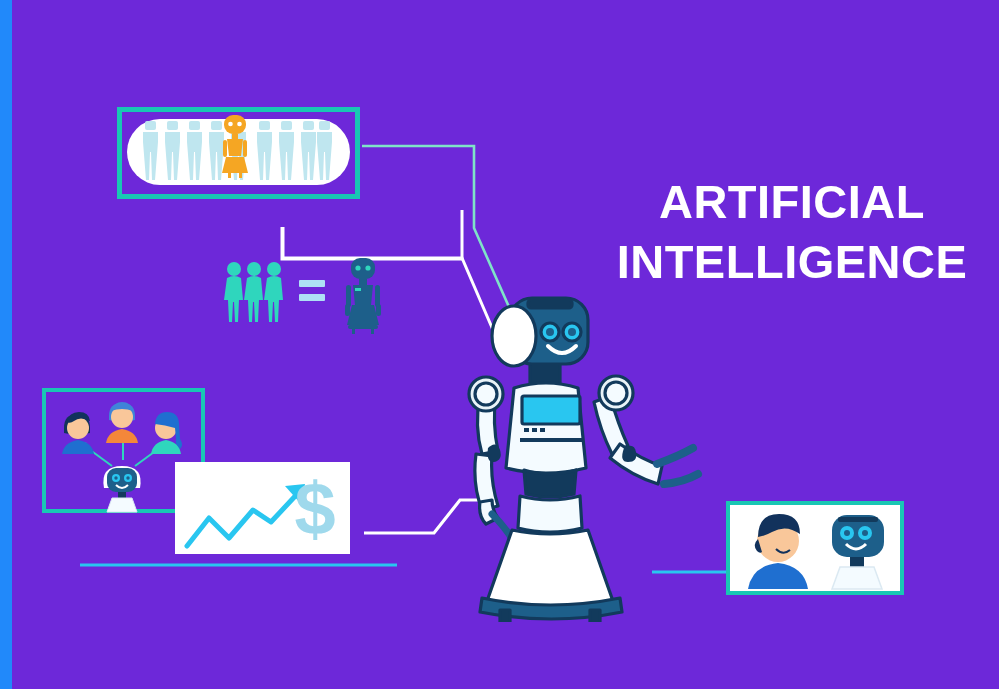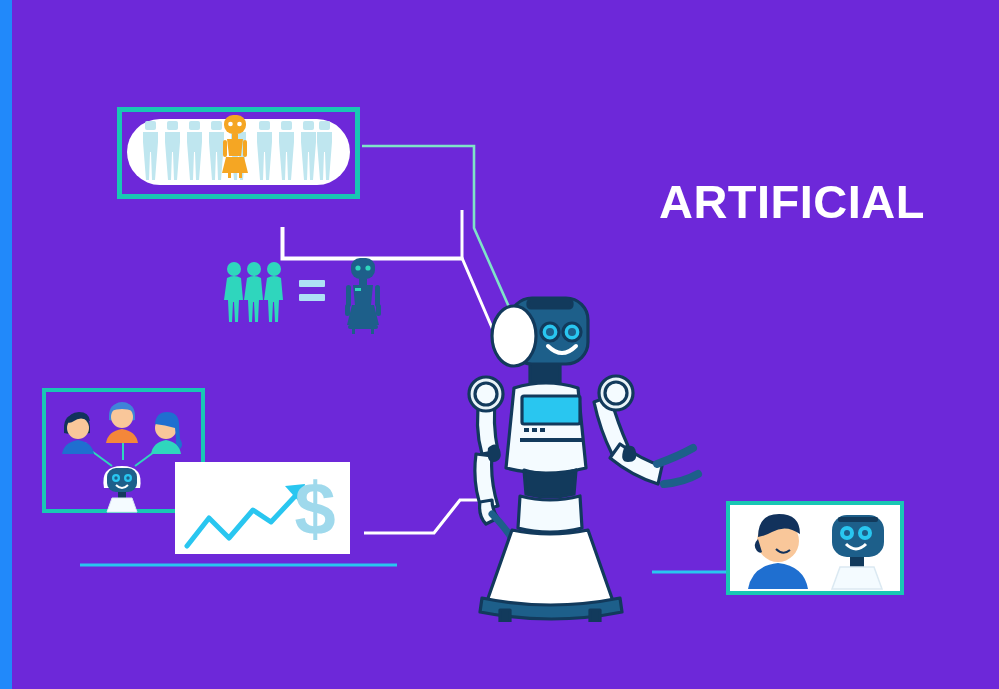--- a/index.html
+++ b/index.html
@@ -62,20 +62,21 @@
 
     <polyline points="352,533 422,533 448,500 470,500" fill="none" stroke="#ffffff" stroke-width="3.2"></polyline>
 
     <line x1="68" y1="565" x2="385" y2="565" stroke="#29c6f0" stroke-width="3.2"></line>
 
     <line x1="640" y1="572" x2="714" y2="572" stroke="#29c6f0" stroke-width="3.2"></line>
   </svg>
 
   <div id="title-block">
     <span class="tline">ARTIFICIAL</span>
+    <span class="tline">INTELLIGENCE</span>
   </div>
 
   <div class="panel-frame" style="left:105px;top:107px;width:243px;height:92px;">
     <svg class="abs" style="left:-5px;top:-5px;" width="243" height="92" viewBox="0 0 243 92">
 
       <rect x="10" y="12" width="223" height="66" rx="33" ry="33" fill="#ffffff"></rect>
       <g>
 
         <g fill="#bfe6ef">
           <g transform="translate(26,14)">

